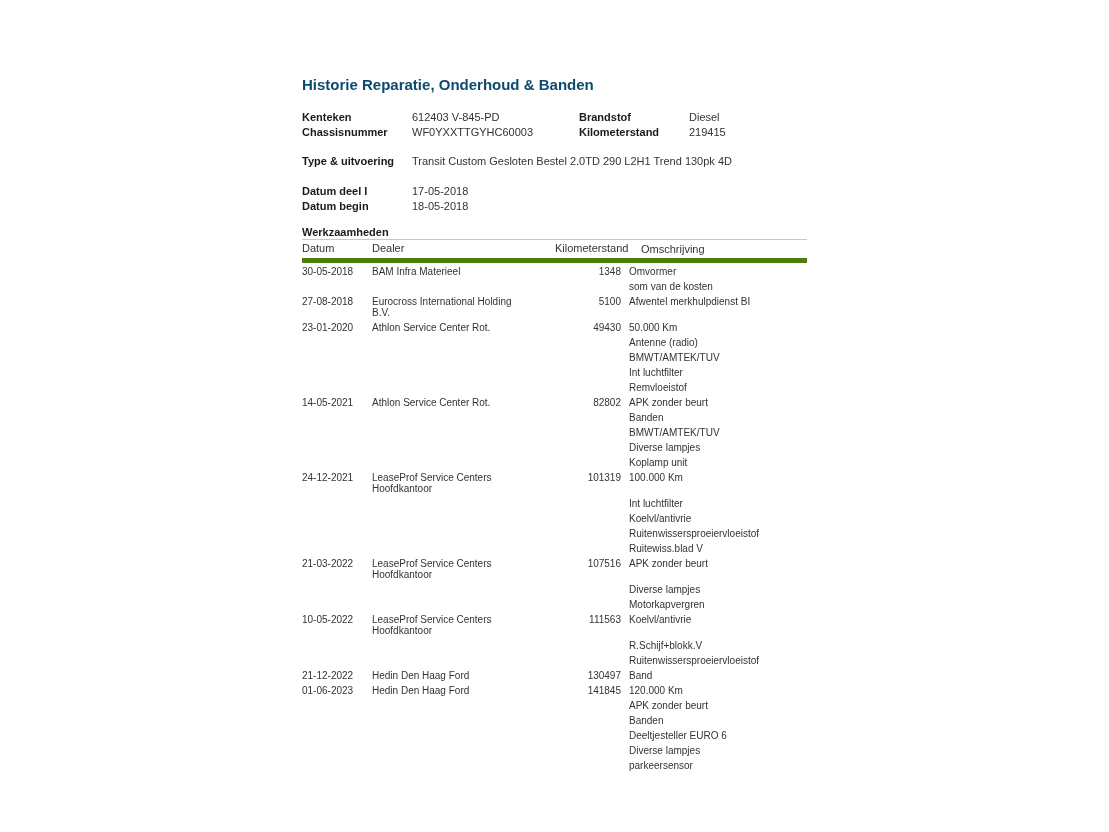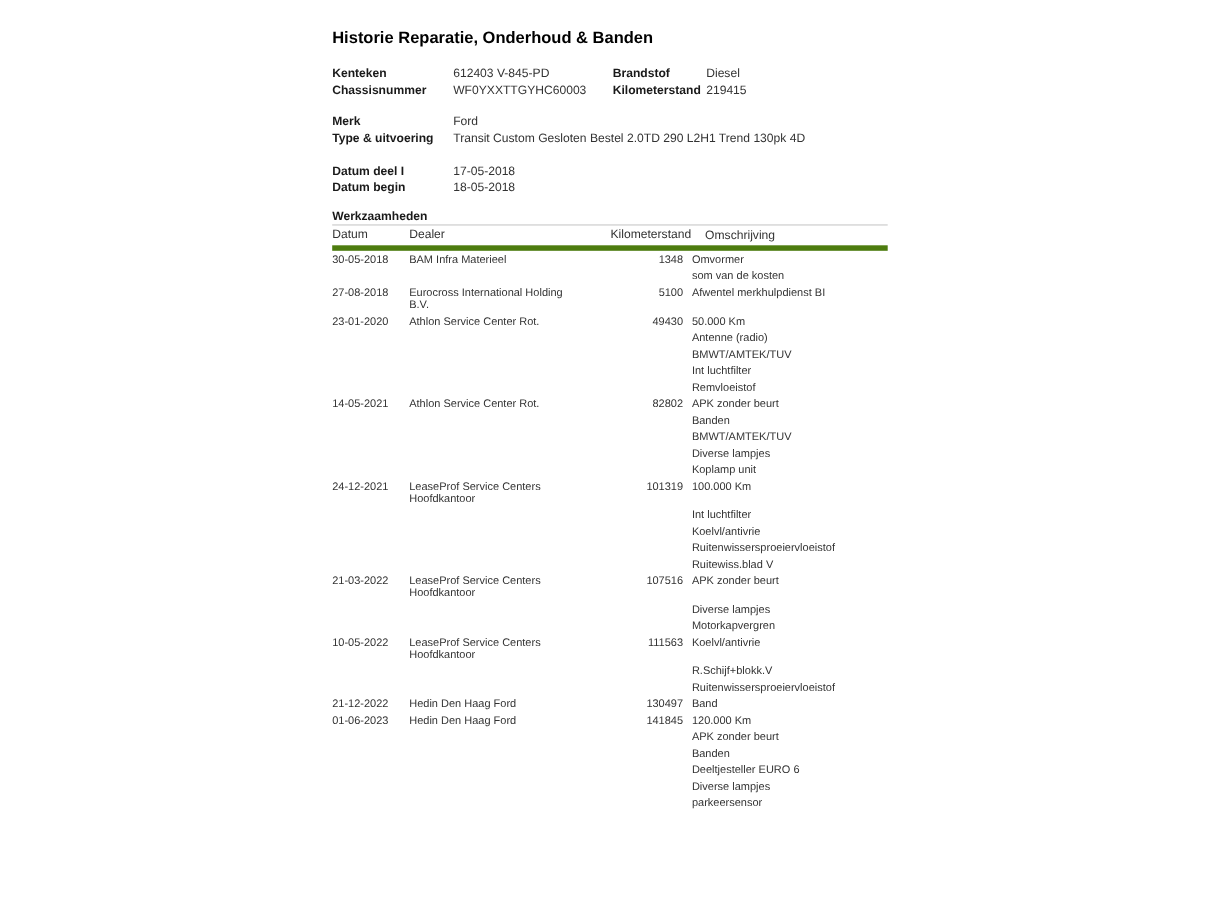--- a/index.html
+++ b/index.html
@@ -9,37 +9,37 @@
     font-family: "Liberation Sans", sans-serif;
     color: #333333;
     overflow: hidden;
   }
   .doc {
     position: absolute;
     left: 302px; top: 0;
     width: 505px;
   }
   .doc-title {
-    margin-top: 27px;
+    margin-top: 77px;
     font-size: 15px;
     line-height: 16px;
     font-weight: bold;
-    color: #000000;
+    color: #0c4a6e;
     white-space: nowrap;
   }
   
   .info-block { font-size: 11px; line-height: 11px; }
   .ib-1 { margin-top: 19px; }
   .ib-2 { margin-top: 14px; }
   .ib-3 { margin-top: 15px; }
   .info-row { display: flex; height: 15px; align-items: flex-start; white-space: nowrap; }
   .lbl { font-weight: bold; color: #1a1a1a; }
   .c-lbl1 { width: 110px; }
   .c-val1 { width: 145px; }
-  .c-lbl2 { width: 85px; }
+  .c-lbl2 { width: 110px; margin-left: 22px; }
   .c-val2 { flex: 1; }
   
   .section-title {
     margin-top: 10px;
     font-size: 11px; line-height: 12px;
     font-weight: bold; color: #1a1a1a;
   }
   .wz-header {
     margin-top: 1px;
     border-top: 1px solid #c8c8c8;
@@ -75,24 +75,20 @@
     <div class="info-row">
       <div class="lbl c-lbl1">Chassisnummer</div>
       <div class="c-val1">WF0YXXTTGYHC60003</div>
       <div class="lbl c-lbl2">Kilometerstand</div>
       <div class="c-val2">219415</div>
     </div>
   </div>
 
   <div class="info-block ib-2">
     <div class="info-row">
-      <div class="lbl c-lbl1">Merk</div>
-      <div class="c-val2">Ford</div>
-    </div>
-    <div class="info-row">
       <div class="lbl c-lbl1">Type &amp; uitvoering</div>
       <div class="c-val2">Transit Custom Gesloten Bestel 2.0TD 290 L2H1 Trend 130pk 4D</div>
     </div>
   </div>
 
   <div class="info-block ib-3">
     <div class="info-row">
       <div class="lbl c-lbl1">Datum deel I</div>
       <div class="c-val2">17-05-2018</div>
     </div>

